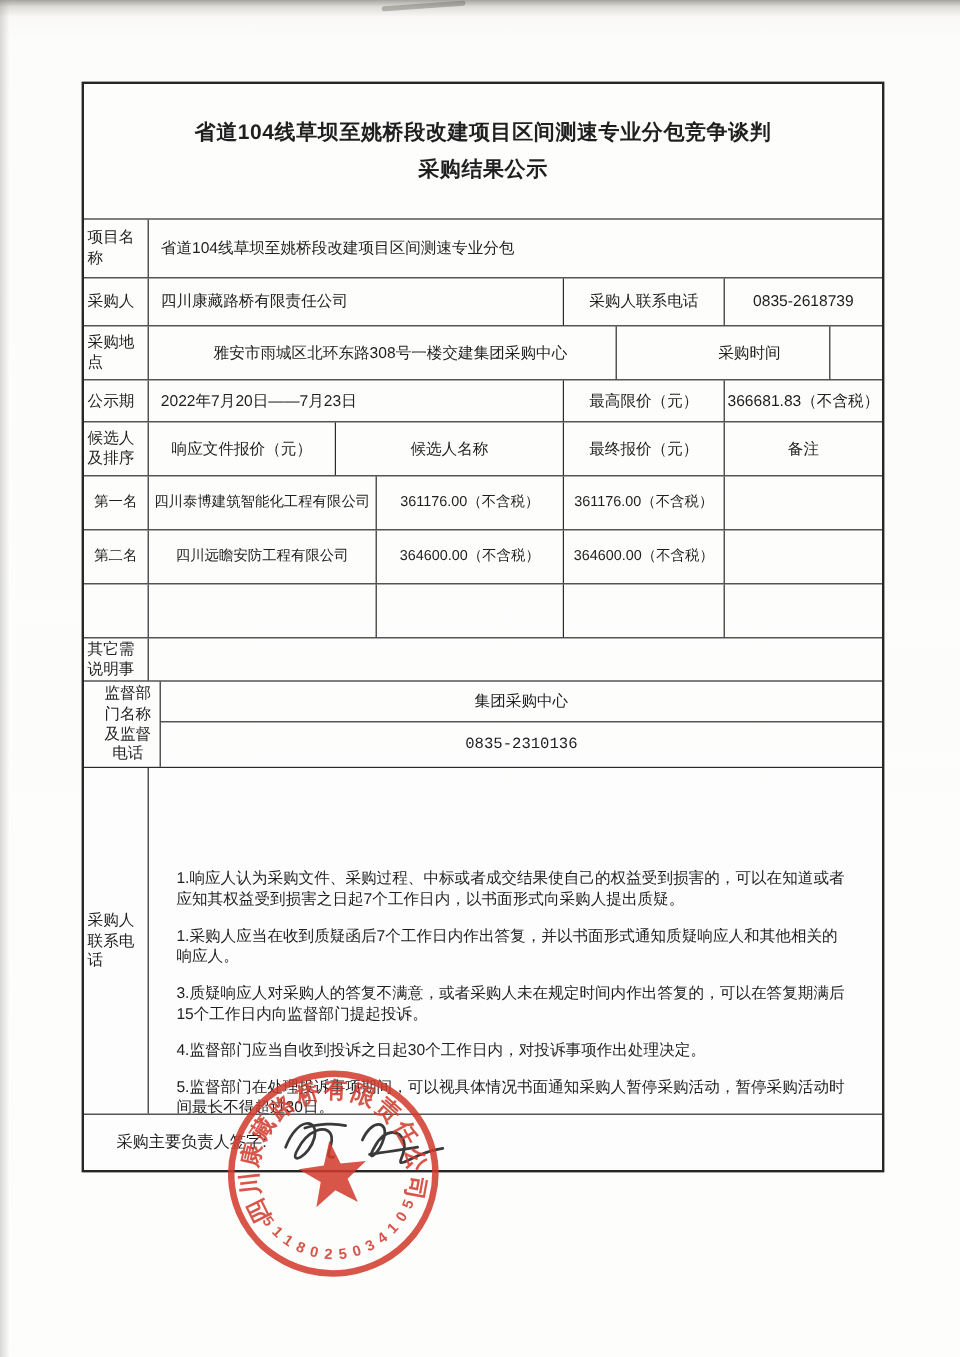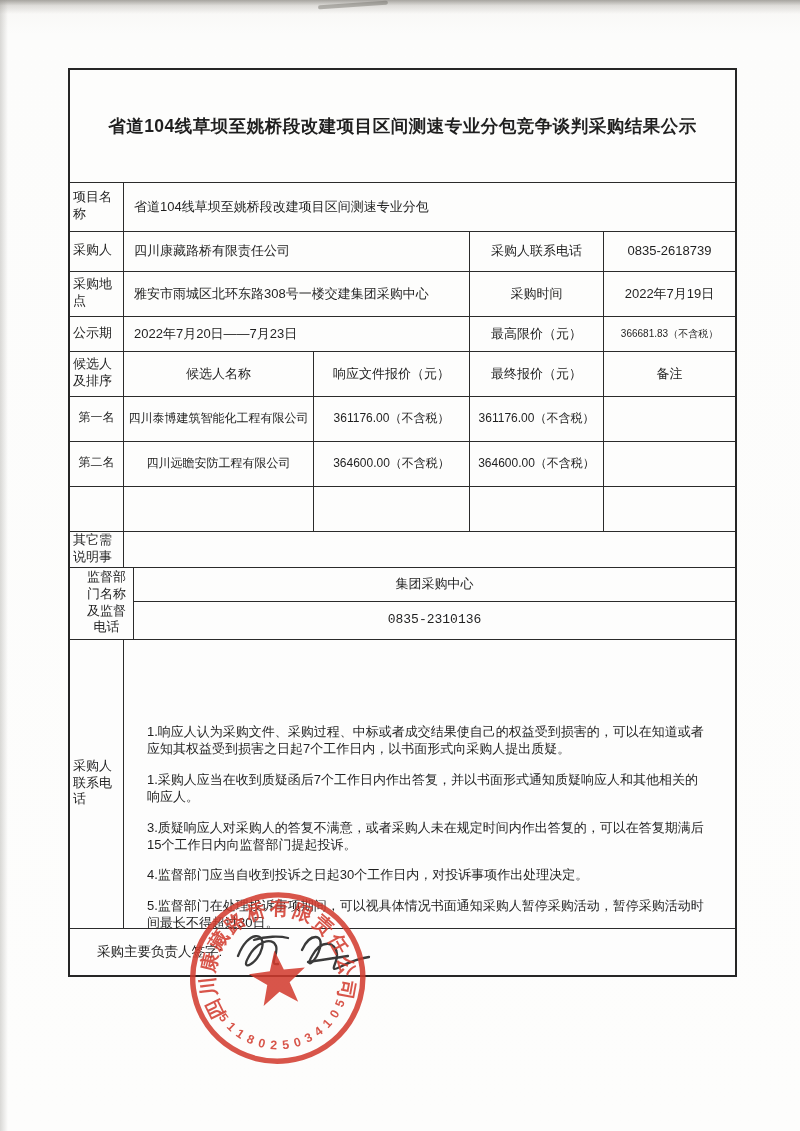--- a/index.html
+++ b/index.html
@@ -30,38 +30,38 @@
     border:2px solid #262626;
     box-sizing:border-box;
     display:flex;flex-direction:column;
     background:rgba(255,255,255,.25);
   }
   .row{display:flex;border-bottom:1px solid #2b2b2b;box-sizing:border-box;}
   .row:last-child{border-bottom:none;}
   .c{border-right:1px solid #2b2b2b;box-sizing:border-box;display:flex;align-items:center;overflow:hidden;}
   .c:last-child{border-right:none;}
 
-  .w-label{width:54px;flex:none;padding:0 3px;font-family:Liberation Mono, monospace;}
+  .w-label{width:54px;flex:none;padding:0 3px;}
   .w-name {width:190px;flex:none;justify-content:center;text-align:center;}
   .w-bid  {width:156px;flex:none;justify-content:center;text-align:center;}
   .w-final{width:134px;flex:none;justify-content:center;text-align:center;}
   .w-rest {flex:1;}
   .w-val  {width:346px;flex:none;padding:0 10px;}
   .w-key  {width:134px;flex:none;justify-content:center;text-align:center;}
 
   .fs13{font-size:13px;line-height:1.3;}
   .fs12{font-size:12px;line-height:1.3;}
-  .fs11{font-size:10px;line-height:1.2;}
-
-  .title-row{height:113px;flex-direction:row;justify-content:center;align-items:center;text-align:center;}
+  .fs11{font-size:13px;line-height:1.2;}
+
+  .title-row{height:113px;flex-direction:column;justify-content:center;align-items:center;text-align:center;}
   .title-line{font-size:17.5px;font-weight:bold;line-height:1.75;letter-spacing:.5px;}
 
   .r-project{height:49px;}
   .r-purchaser{height:40px;}
-  .r-location{height:45px;}
+  .r-location{height:45px;gap:44px;}
   .r-publicity{height:35px;}
   .r-chead{height:45px;font-weight:bold;}
   .r-chead .c{font-weight:normal;}
   .r-cand{height:45px;}
   .r-other{height:36px;}
   .r-superv{height:72px;padding-left:10px;}
   .r-objection{height:289px;}
   .r-sign{height:46px;padding-left:21px;}
 
   .superv-right{flex:1;display:flex;flex-direction:column;}
@@ -124,22 +124,22 @@
 
     <div class="row r-publicity">
       <div class="c w-label fs13">公示期</div>
       <div class="c w-val fs13">2022年7月20日——7月23日</div>
       <div class="c w-key fs13">最高限价（元）</div>
       <div class="c w-rest fs11 center">366681.83（不含税）</div>
     </div>
 
     <div class="row r-chead">
       <div class="c w-label fs13">候选人及排序</div>
+      <div class="c w-bid fs13">响应文件报价（元）</div>
       <div class="c w-name fs13">候选人名称</div>
-      <div class="c w-bid fs13">响应文件报价（元）</div>
       <div class="c w-final fs13">最终报价（元）</div>
       <div class="c w-rest fs13 center">备注</div>
     </div>
 
     <div class="row r-cand">
       <div class="c w-label fs12 rank-cell">第一名</div>
       <div class="c w-name fs12">四川泰博建筑智能化工程有限公司</div>
       <div class="c w-bid fs12">361176.00（不含税）</div>
       <div class="c w-final fs12">361176.00（不含税）</div>
       <div class="c w-rest fs12 center"></div>

